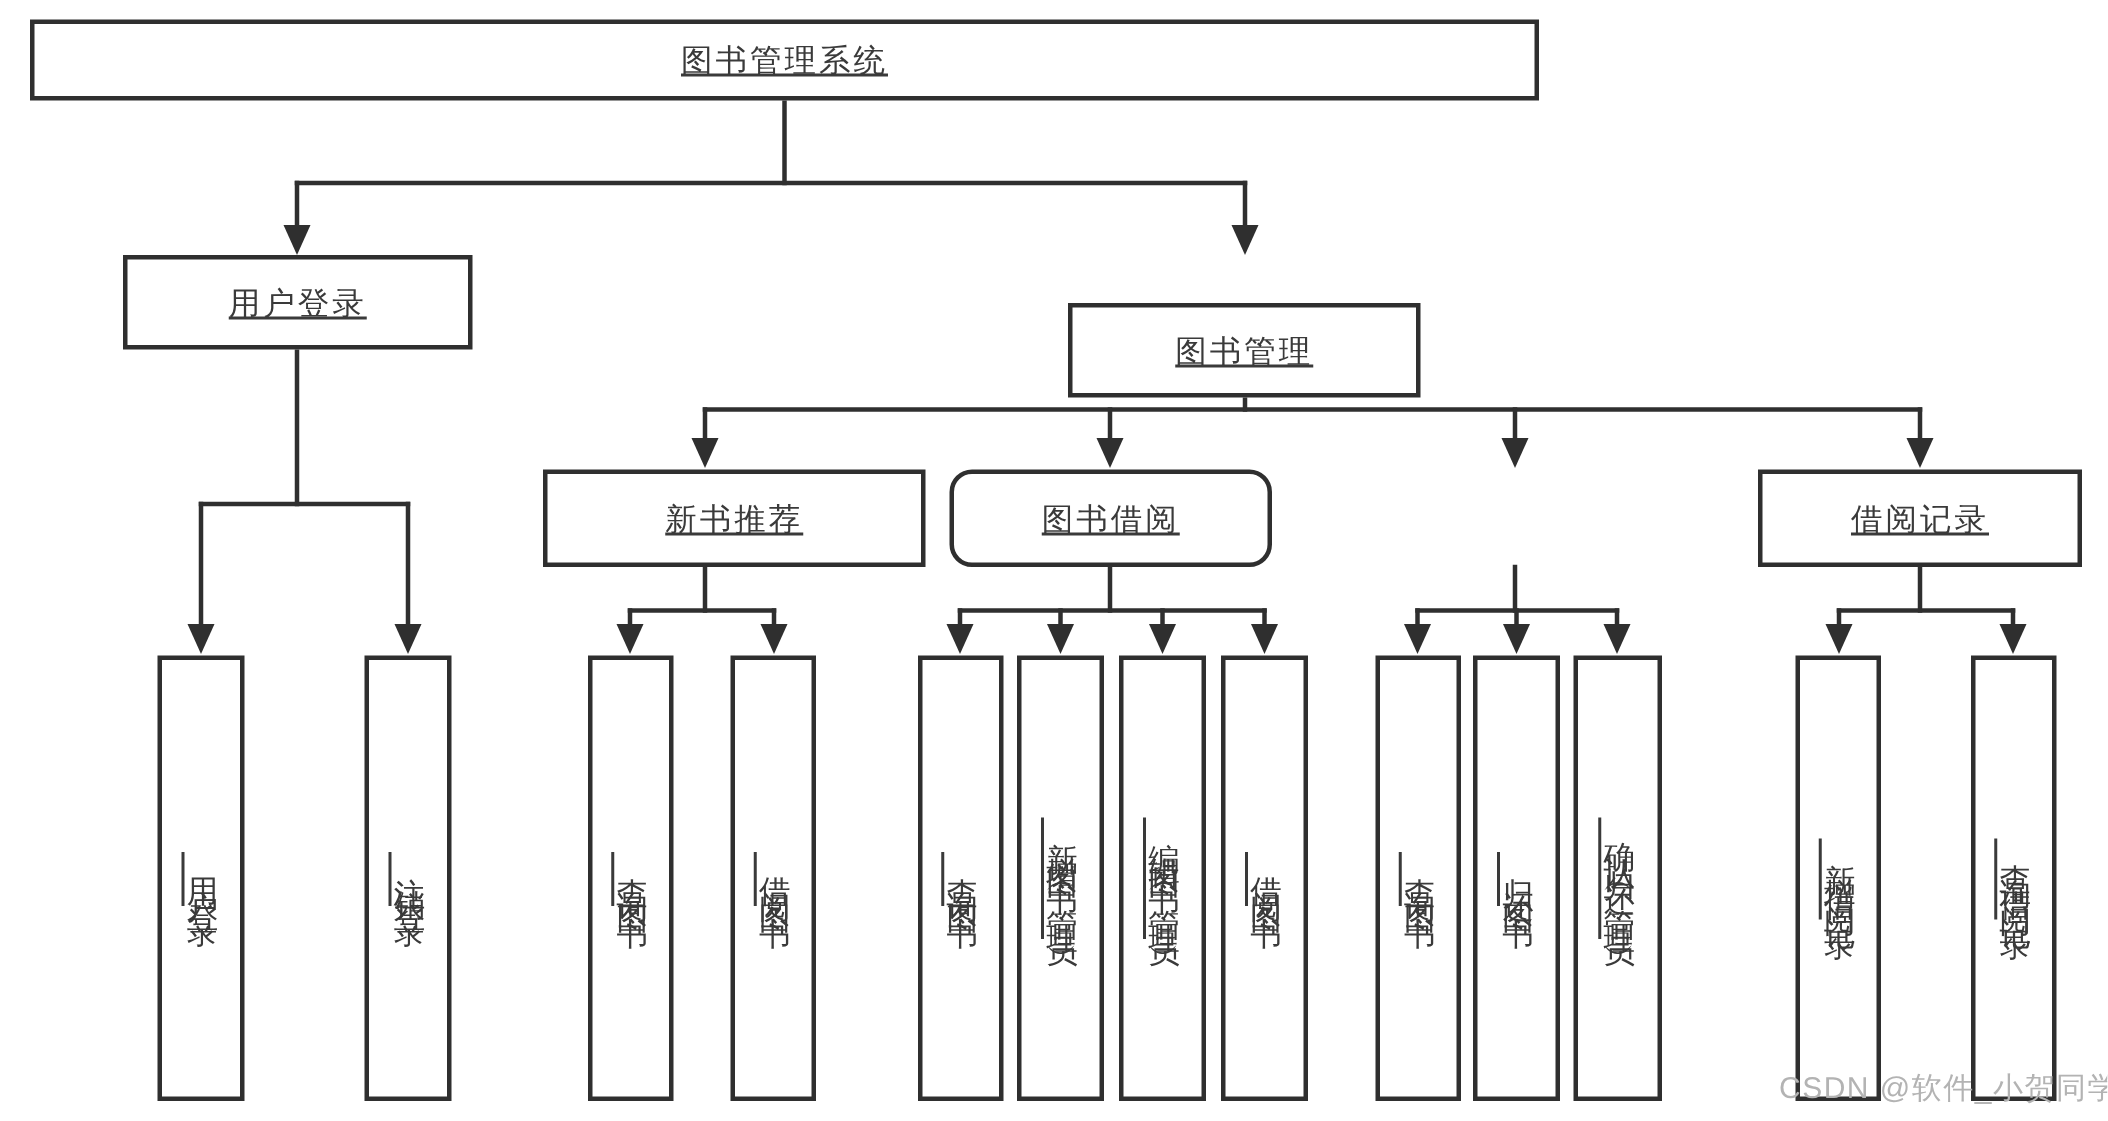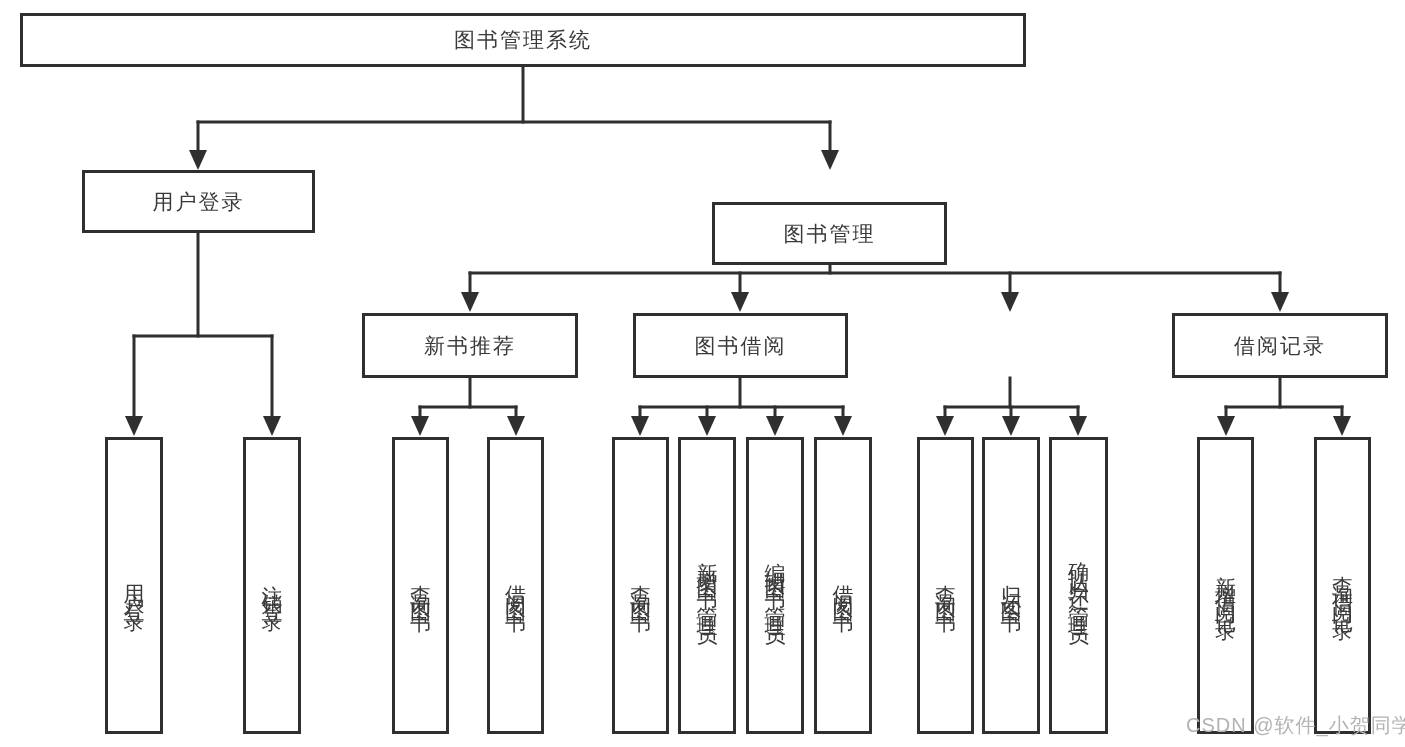--- a/index.html
+++ b/index.html
@@ -22,20 +22,21 @@
     box-sizing: border-box;
     border: 3px solid #2f2f2f;
     background: #ffffff;
     display: flex;
     align-items: center;
     justify-content: center;
     color: #3a3a3a;
     font-size: 21px;
     letter-spacing: 2px;
     white-space: nowrap;
+    text-decoration: underline;
   }
   .node.vertical {
     writing-mode: vertical-rl;
     text-orientation: mixed;
     letter-spacing: 9px;
     white-space: normal;
   }
   .watermark {
     position: absolute;
     color: #b3b3b3;
@@ -102,22 +103,22 @@
       <polygon points="1217,416 1235,416 1226,436" fill="#2f2f2f"></polygon>
       <line x1="1342" y1="407" x2="1342" y2="420" stroke="#2f2f2f" stroke-width="3" stroke-linecap="square"></line>
       <polygon points="1333,416 1351,416 1342,436" fill="#2f2f2f"></polygon>
     </svg>
 
   <div class="node" style="left:20px; top:13px; width:1006px; height:54px;">图书管理系统</div>
 
   <div class="node" style="left:82px; top:170px; width:233px; height:63px;">用户登录</div>
   <div class="node" style="left:712px; top:170px; width:235px; height:63px;margin-top:32px;">图书管理</div>
 
-  <div class="node" style="left:362px; top:313px; width:216px; height:65px;">新书推荐</div>
-  <div class="node" style="left:633px; top:313px; width:215px; height:65px;">图书借阅</div>
+  <div class="node" style="left:362px; top:313px; width:255px; height:65px;">新书推荐</div>
+  <div class="node" style="left:633px; top:313px; width:215px; height:65px;border-radius:15px;">图书借阅</div>
   <div class="node" style="left:1172px; top:313px; width:216px; height:65px;">借阅记录</div>
 
   <div class="node vertical" style="left:105px; top:437px; width:58px; height:297px;">用户登录</div>
   <div class="node vertical" style="left:243px; top:437px; width:58px; height:297px;">注销登录</div>
 
   <div class="node vertical" style="left:392px; top:437px; width:57px; height:297px;">查询图书</div>
   <div class="node vertical" style="left:487px; top:437px; width:57px; height:297px;">借阅图书</div>
 
   <div class="node vertical" style="left:612px; top:437px; width:57px; height:297px;">查询图书</div>
   <div class="node vertical" style="left:678px; top:437px; width:58px; height:297px;">新增图书（管理员）</div>

